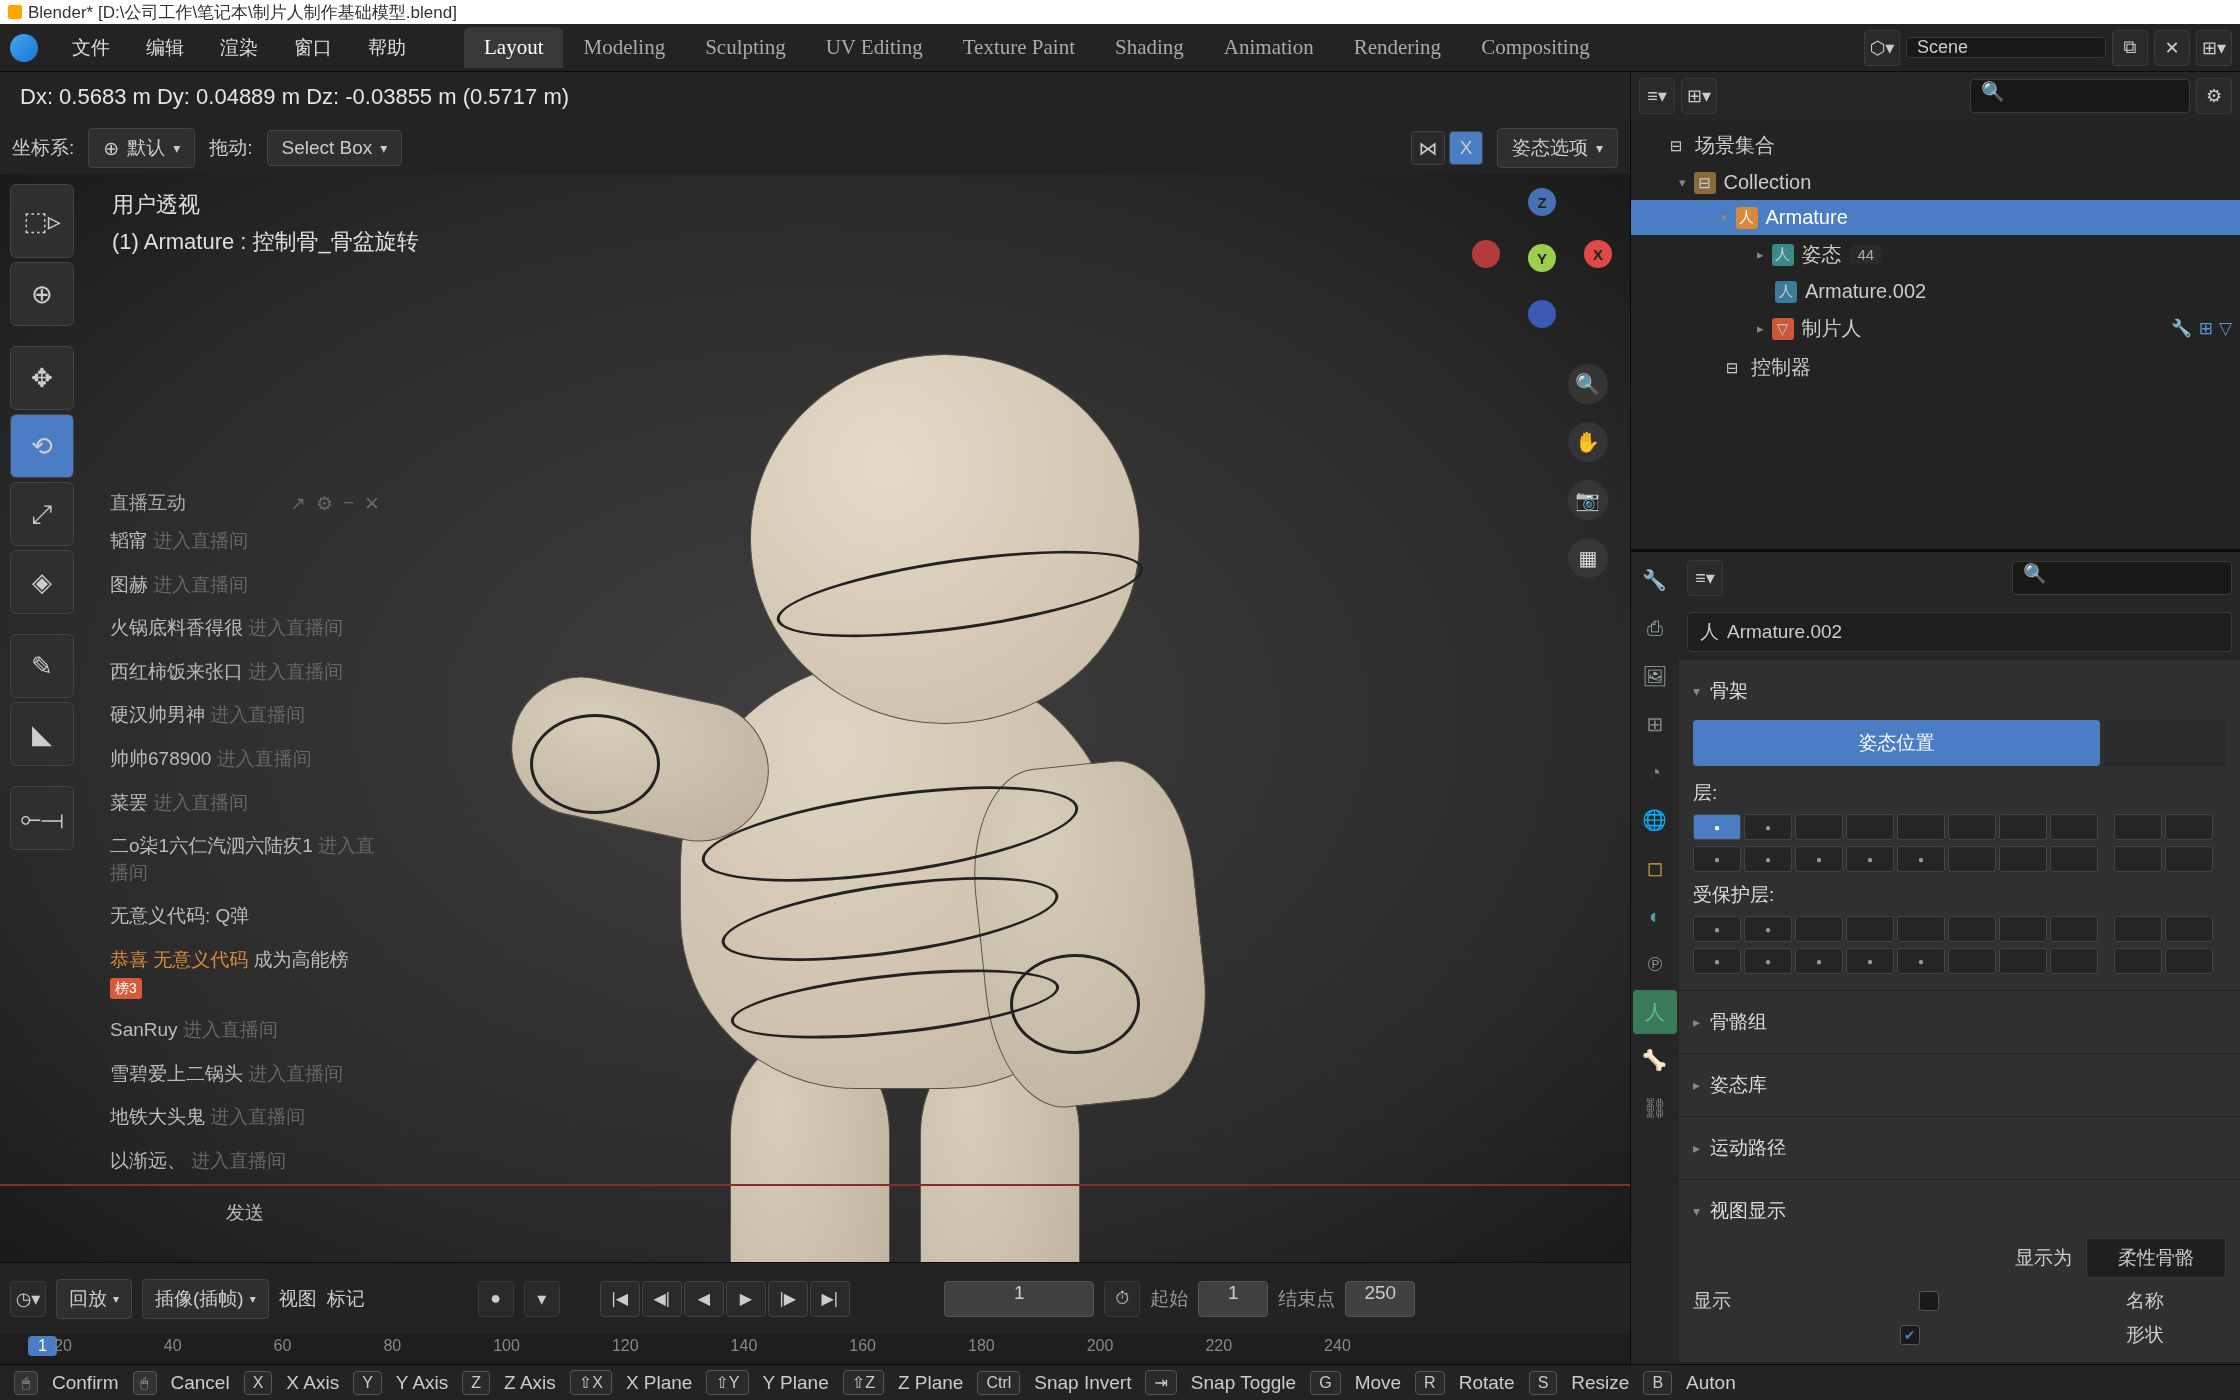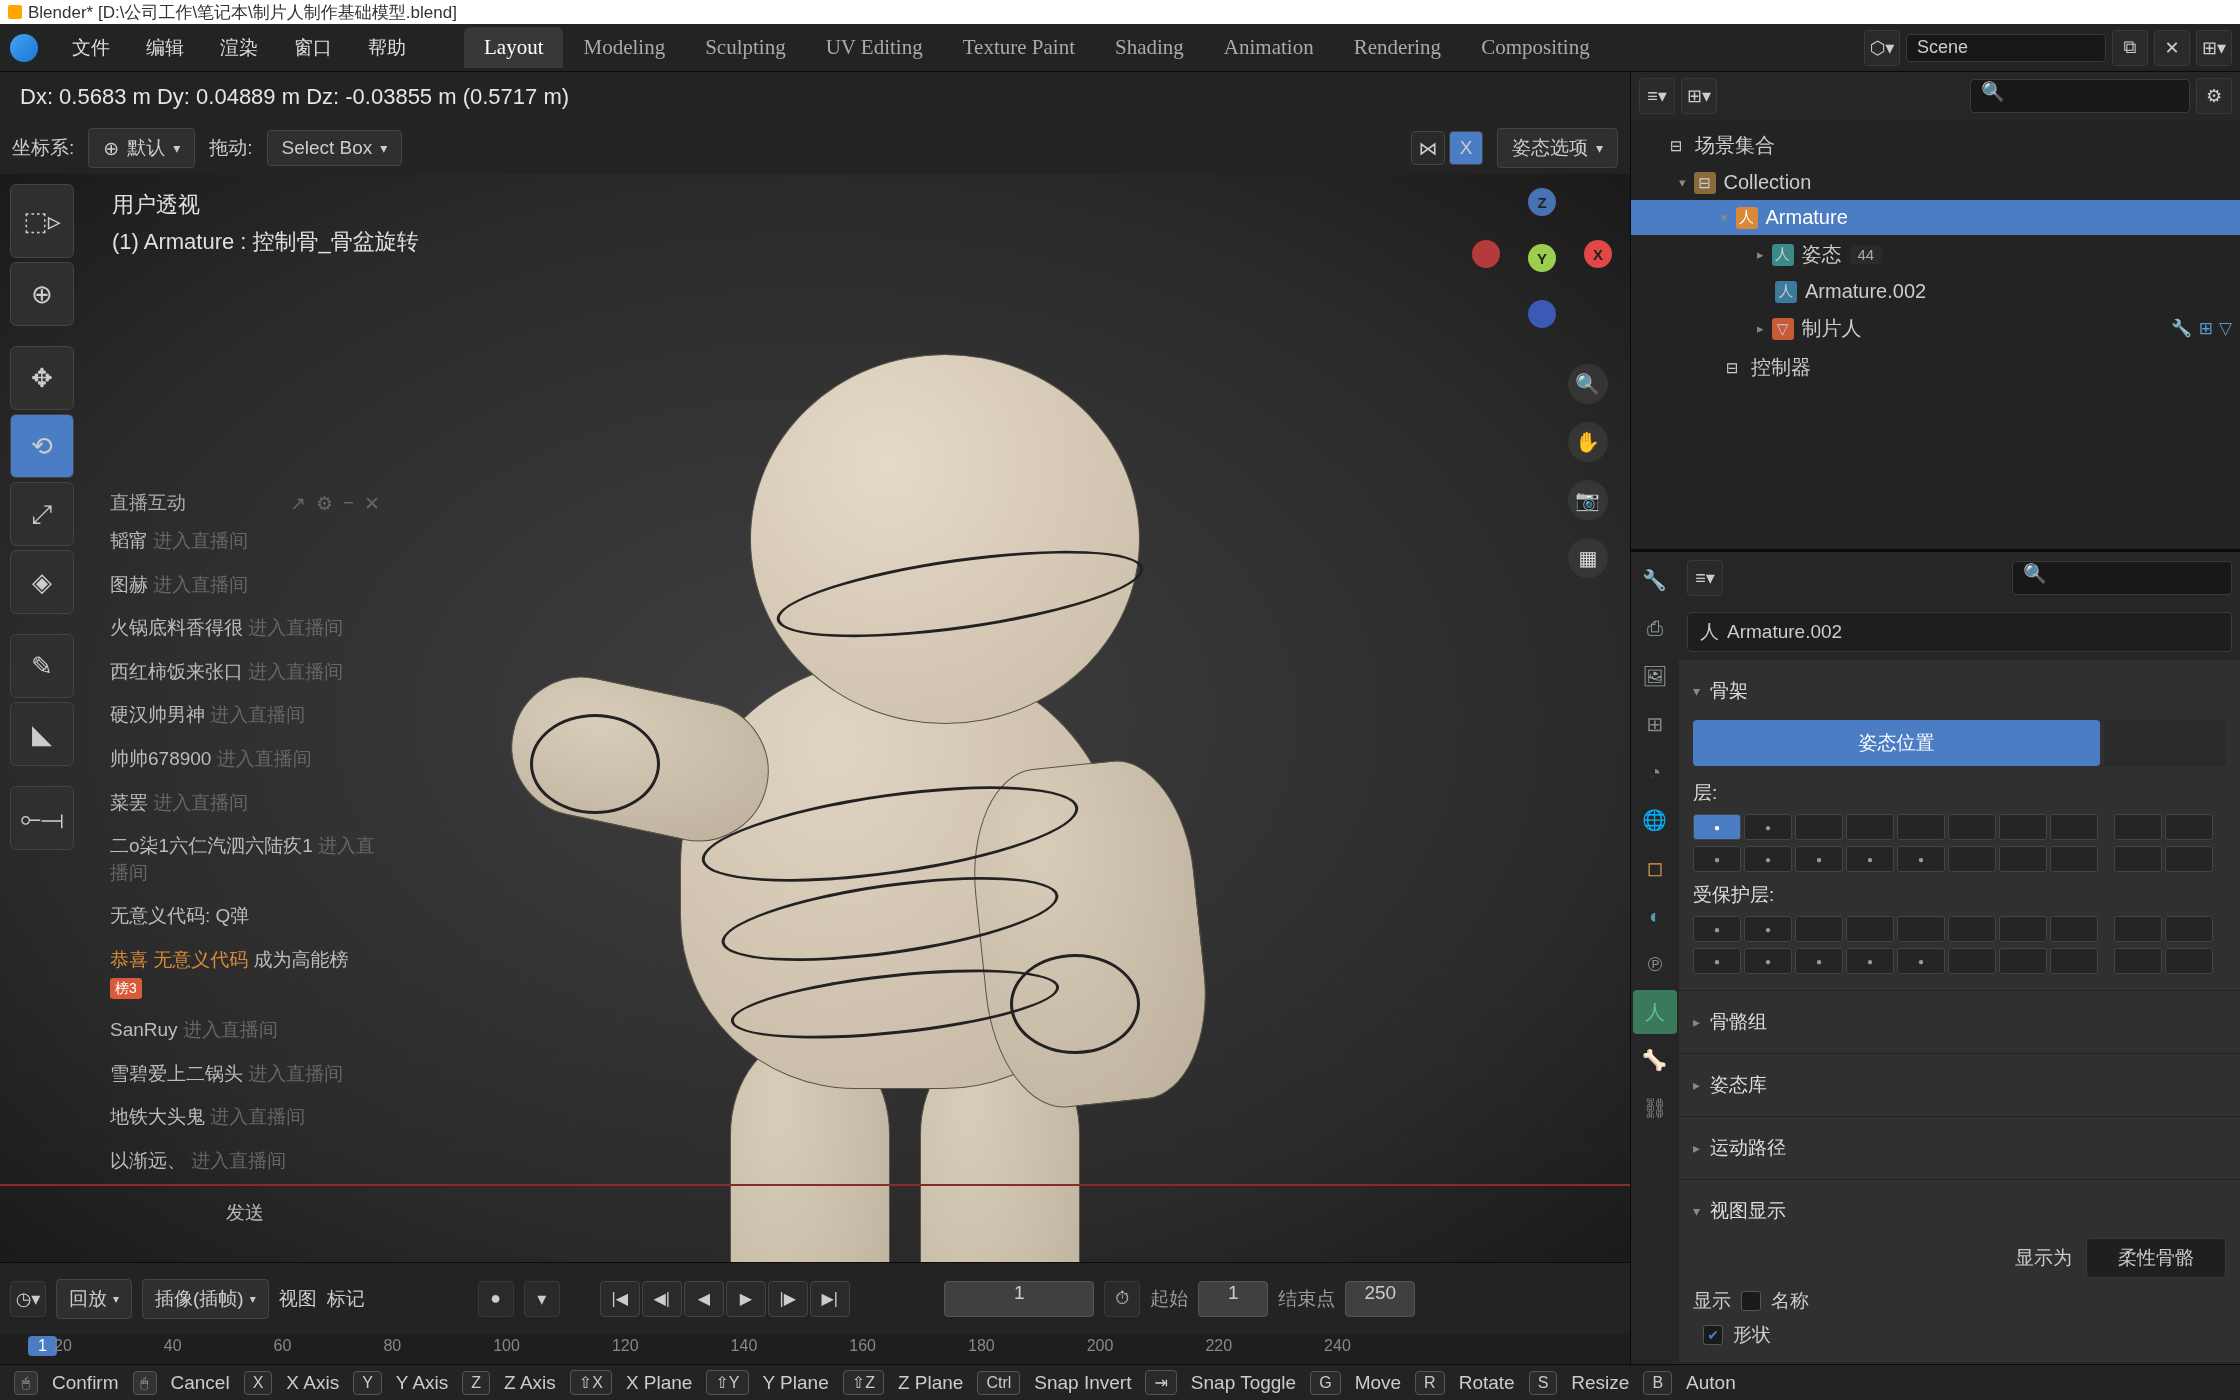--- a/index.html
+++ b/index.html
@@ -72,21 +72,21 @@
     .topbar-right {
       display: flex;
       align-items: center;
       gap: 6px;
       padding-right: 8px;
     }
     .scene-btn, .scene-input {
       background: #181818;
       border: 1px solid #3a3a3a;
       color: #ccc;
-      height: 28px;
+      height: 21px;
       border-radius: 4px;
       padding: 0 10px;
       font-size: 18px;
     }
     .scene-input { width: 200px; }
     .icon-btn {
       width: 36px; height: 36px;
       background: #2a2a2a;
       border: 1px solid #3a3a3a;
       border-radius: 4px;
@@ -618,21 +618,21 @@
       background: #1f1f1f;
       border: 1px solid #3a3a3a;
       border-radius: 4px;
       padding: 6px 18px;
       min-width: 140px;
       text-align: center;
     }
     .checkbox-row {
       display: flex;
       align-items: center;
-      justify-content: flex-start;
+      justify-content: space-between;
       gap: 10px;
       padding: 4px 0;
     }
     .checkbox {
       width: 20px; height: 20px;
       background: #1a1a1a;
       border: 1px solid #555;
       border-radius: 3px;
       display: inline-flex;
       align-items: center;

